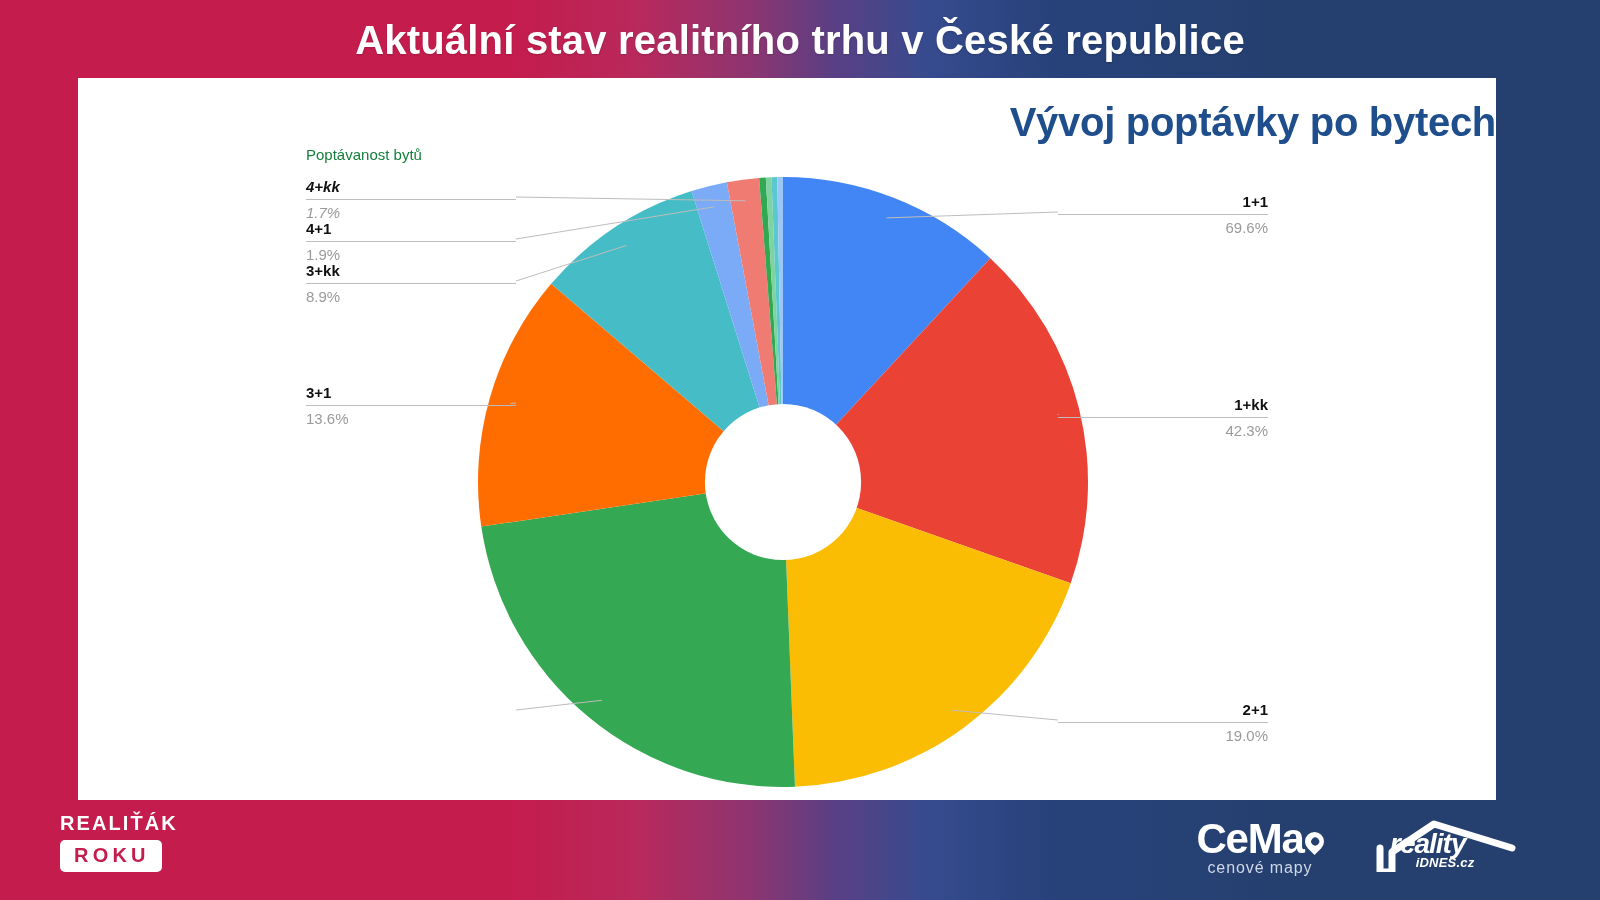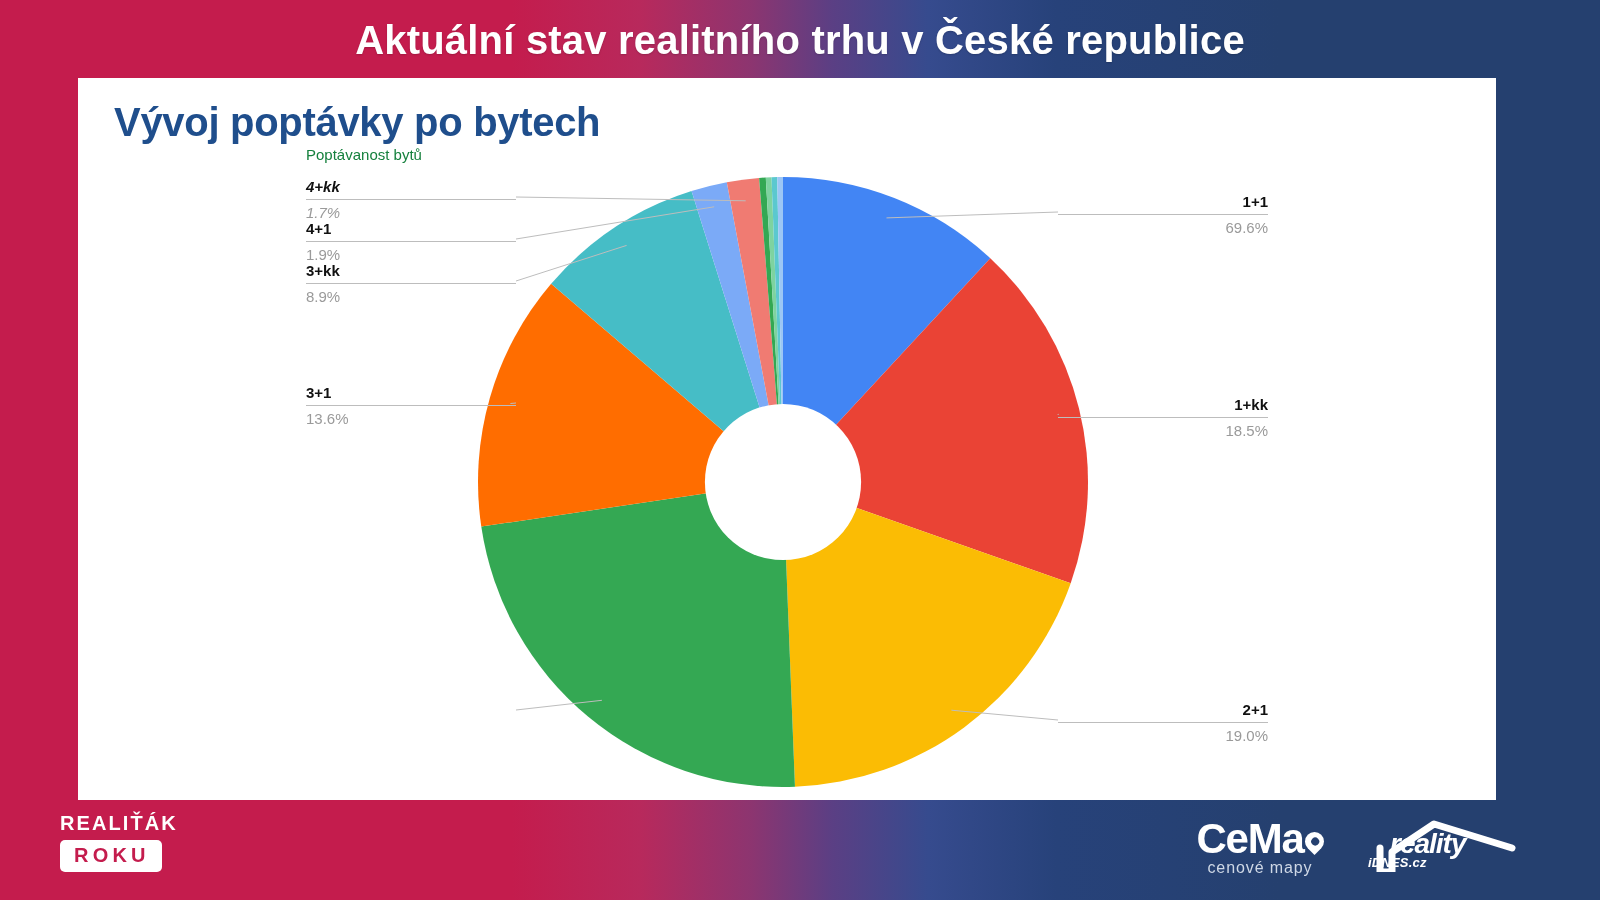--- a/index.html
+++ b/index.html
@@ -37,26 +37,25 @@
     position: absolute;
     left: 78px; top: 78px;
     width: 1418px; height: 722px;
     background: #ffffff;
   }
 
   #chart-title {
     position: absolute;
     left: 0; top: 22px;
     width: 1418px;
-    text-align: left;
+    text-align: right;
     color: #1f4e8c;
     font-size: 40px;
     font-weight: bold;
     letter-spacing: -0.3px;
-    padding-left: 36px;
   }
 
   #chart-subtitle {
     position: absolute;
     left: 228px; top: 68px;
     color: #15803d;
     font-size: 15px;
     font-weight: normal;
   }
 
@@ -182,21 +181,21 @@
     line-height: 1;
     padding-left: 22px;
     padding-top: 14px;
   }
   #logo-reality-idnes .ri-sub {
     position: relative;
     font-size: 13px;
     font-style: italic;
     font-weight: bold;
     letter-spacing: 0.2px;
-    text-align: left;
+    text-align: center;
     padding-right: 6px;
     margin-top: -3px;
   }
 </style>
 </head>
 <body>
 
 <div id="stage">
 
   <div id="header-title">Aktuální stav realitního trhu v České republice</div>
@@ -264,21 +263,21 @@
 
     <div class="callout right" style="left:980px; top:113px;">
       <span class="lbl">1+1</span>
       <div class="rule"></div>
       <span class="pct">69.6%</span>
     </div>
 
     <div class="callout right" style="left:980px; top:316px;">
       <span class="lbl">1+kk</span>
       <div class="rule"></div>
-      <span class="pct">18.5%</span>
+      <span class="pct">42.3%</span>
     </div>
 
     <div class="callout right" style="left:980px; top:621px;">
       <span class="lbl">2+1</span>
       <div class="rule"></div>
       <span class="pct">19.0%</span>
     </div>
 
   </div>
 

